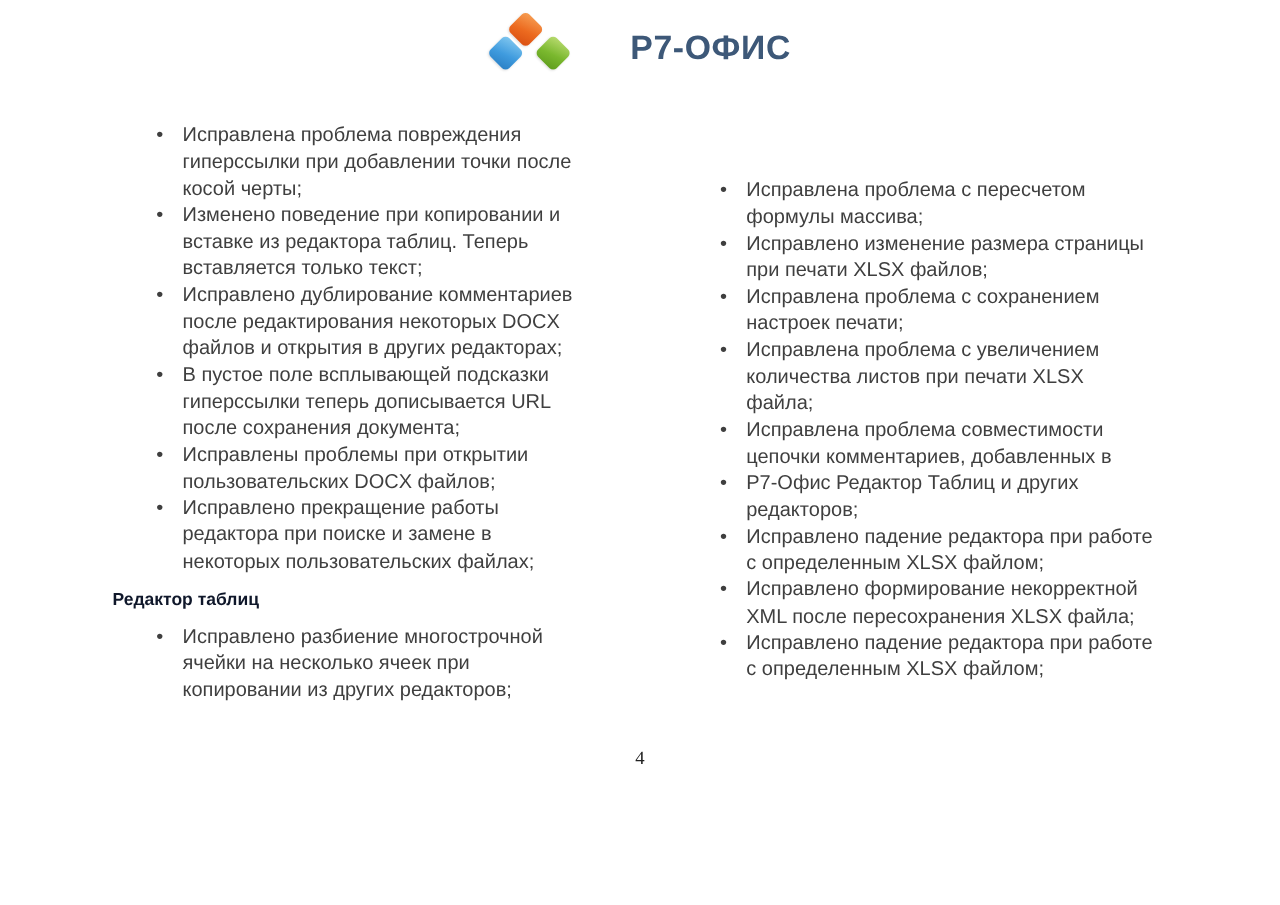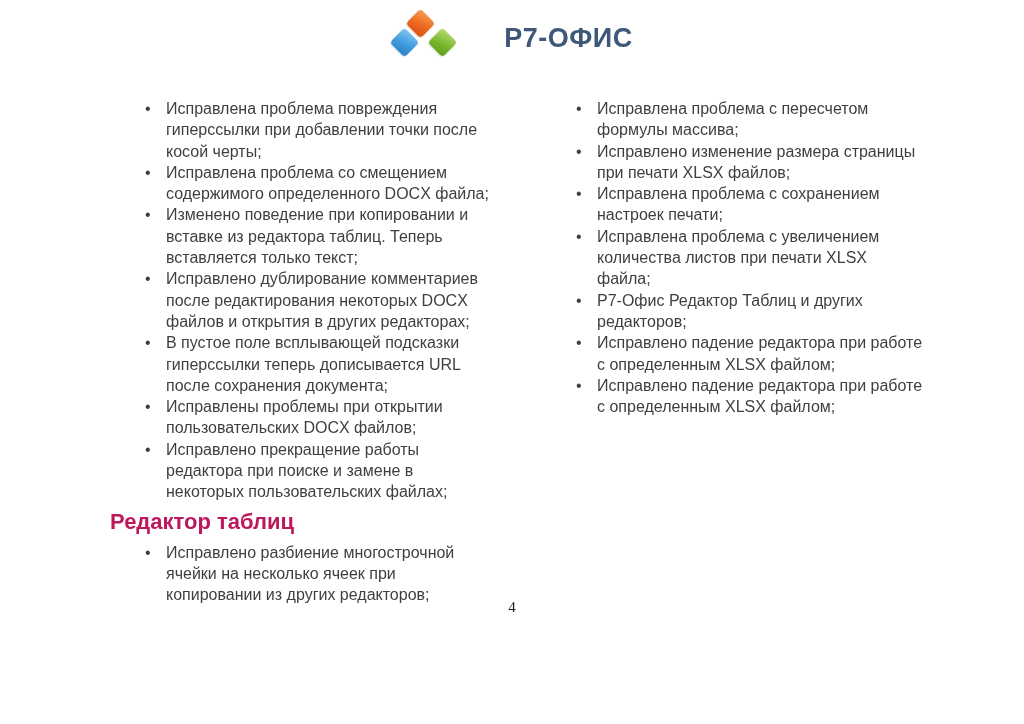--- a/index.html
+++ b/index.html
@@ -65,47 +65,47 @@
   }
 
   
   .col {
     position: absolute;
     top: 98px;
     font-size: 16px;
     line-height: 21.3px;
     color: #3f3f3f;
   }
-  .col-left  { left: 90px;  width: 406px; margin-left: 20px; }
+  .col-left  { left: 90px;  width: 406px; }
   .col-right { left: 544px; width: 424px; }
 
   ul.bullets {
     list-style: none;
     margin: 0;
     padding: 0 0 0 56px;
   }
-  .col-right ul.bullets { padding-left: 53px; }
+  .col-right ul.bullets { padding-left: 53px; margin-top: 44px; }
   ul.bullets li {
     position: relative;
     white-space: pre-line;
     margin: 0;
   }
   ul.bullets li::before {
     content: "\2022";
     position: absolute;
     left: -21px;
     top: 0;
     color: #3f3f3f;
   }
 
   .section-heading {
     margin: 8px 0 9px 0;
-    font-size: 22px;
+    font-size: 14px;
     font-weight: bold;
-    color: #be185d;
+    color: #0f172a;
     line-height: 22px;
   }
 
   
   .page-number {
     position: absolute;
     top: 599px;
     left: 0;
     width: 100%;
     text-align: center;
@@ -126,22 +126,20 @@
       <div class="diamond green"></div>
     </div>
     <div class="logo-text">Р7-ОФИС</div>
   </div>
 
   <div class="col col-left">
     <ul class="bullets">
       <li>Исправлена проблема повреждения
 гиперссылки при добавлении точки после
 косой черты;</li>
-      <li>Исправлена проблема со смещением
-содержимого определенного DOCX файла;</li>
       <li>Изменено поведение при копировании и
 вставке из редактора таблиц. Теперь
 вставляется только текст;</li>
       <li>Исправлено дублирование комментариев
 после редактирования некоторых DOCX
 файлов и открытия в других редакторах;</li>
       <li>В пустое поле всплывающей подсказки
 гиперссылки теперь дописывается URL
 после сохранения документа;</li>
       <li>Исправлены проблемы при открытии
@@ -162,24 +160,28 @@
     <ul class="bullets">
       <li>Исправлена проблема с пересчетом
 формулы массива;</li>
       <li>Исправлено изменение размера страницы
 при печати XLSX файлов;</li>
       <li>Исправлена проблема с сохранением
 настроек печати;</li>
       <li>Исправлена проблема с увеличением
 количества листов при печати XLSX
 файла;</li>
+      <li>Исправлена проблема совместимости
+цепочки комментариев, добавленных в</li>
       <li>Р7-Офис Редактор Таблиц и других
 редакторов;</li>
       <li>Исправлено падение редактора при работе
 с определенным XLSX файлом;</li>
+      <li>Исправлено формирование некорректной
+XML после пересохранения XLSX файла;</li>
       <li>Исправлено падение редактора при работе
 с определенным XLSX файлом;</li>
     </ul>
   </div>
 
   <div class="page-number">4</div>
 
 </div>
 
 </body></html>

